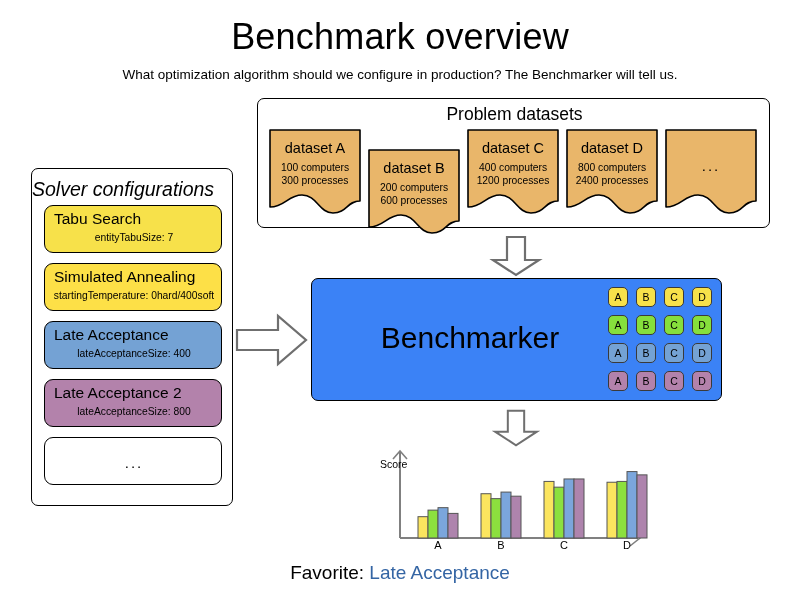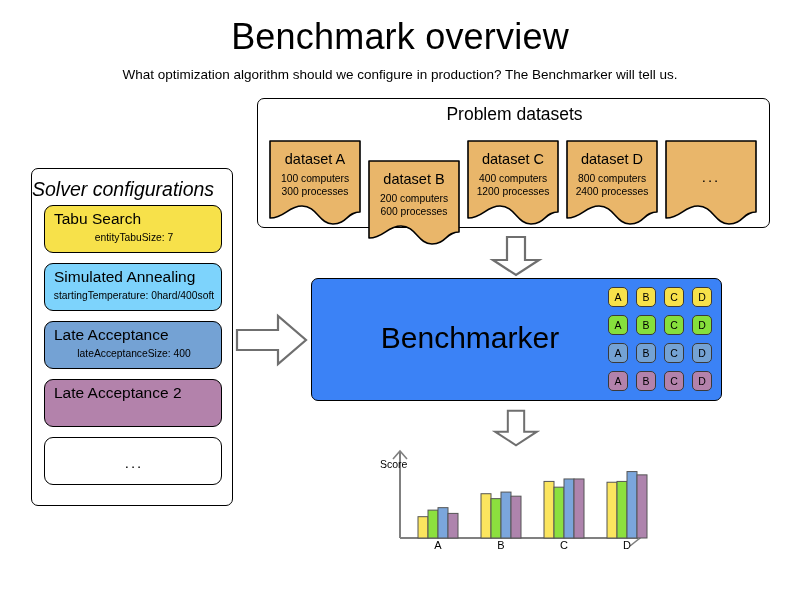--- a/index.html
+++ b/index.html
@@ -60,21 +60,21 @@
     font-size:15px;letter-spacing:2px;color:#000;
   }
 
   
   #datasets-panel{left:257px;top:98px;width:513px;height:130px;}
   #datasets-panel-title{
     position:absolute;left:0;top:4px;width:513px;
     text-align:center;font-size:17.5px;line-height:22px;
   }
   .dataset-card{
-    position:absolute;top:41px;width:92px;height:85px;
+    position:absolute;top:30px;width:92px;height:85px;
   }
   .dataset-card svg{position:absolute;left:0;top:0;}
   .ds-name{
     position:absolute;left:0;top:10px;width:92px;text-align:center;
     font-size:14.5px;line-height:19px;white-space:nowrap;
   }
   .ds-l1{
     position:absolute;left:0;top:32px;width:92px;text-align:center;
     font-size:10.3px;line-height:13.5px;white-space:nowrap;
   }
@@ -136,30 +136,31 @@
   <div id="page-title">Benchmark overview</div>
   <div id="page-subtitle">What optimization algorithm should we configure in production? The Benchmarker will tell us.</div>
 
   <div class="panel" id="solver-panel">
     <div id="solver-panel-title">Solver configurations</div>
     <div id="solver-cards">
         <div class="cfg-card" style="top: 36px; background: rgb(247, 225, 74);">
           <div class="cfg-name">Tabu Search</div>
           <div class="cfg-param">entityTabuSize: 7</div>
         </div>
-        <div class="cfg-card" style="top: 94px; background: #7dd3fc;">
+        <div class="cfg-card" style="top: 94px; background: #fde047;">
           <div class="cfg-name">Simulated Annealing</div>
           <div class="cfg-param">startingTemperature: 0hard/400soft</div>
         </div>
         <div class="cfg-card" style="top: 152px; background: rgb(116, 162, 212);">
           <div class="cfg-name">Late Acceptance</div>
           <div class="cfg-param">lateAcceptanceSize: 400</div>
         </div>
         <div class="cfg-card" style="top: 210px; background: rgb(179, 130, 171);">
           <div class="cfg-name">Late Acceptance 2</div>
+          <div class="cfg-param">lateAcceptanceSize: 800</div>
         </div>
         <div class="cfg-card" style="top: 268px; background: rgb(255, 255, 255);">
           <div class="cfg-ellipsis">...</div>
         </div>
       </div>
   </div>
 
   <div class="panel" id="datasets-panel">
     <div id="datasets-panel-title">Problem datasets</div>
     <div id="dataset-cards">
@@ -261,14 +262,17 @@
       <rect x="259" y="26.860000000000007" width="10" height="63.13999999999999" fill="#ae84ad" stroke="#555" stroke-width="1"></rect>
     </svg>
   <div id="score-label">Score</div>
   <div id="chart-xlabels">
       <div class="xlabel" style="left: 426px;">A</div>
       <div class="xlabel" style="left: 489px;">B</div>
       <div class="xlabel" style="left: 552px;">C</div>
       <div class="xlabel" style="left: 615px;">D</div>
     </div>
 
+  <div id="favorite-line">
+    <span>Favorite: </span><span id="favorite-value" style="color: rgb(52, 101, 164);">Late Acceptance</span>
+  </div>
 
 </div>
 
 </body></html>

